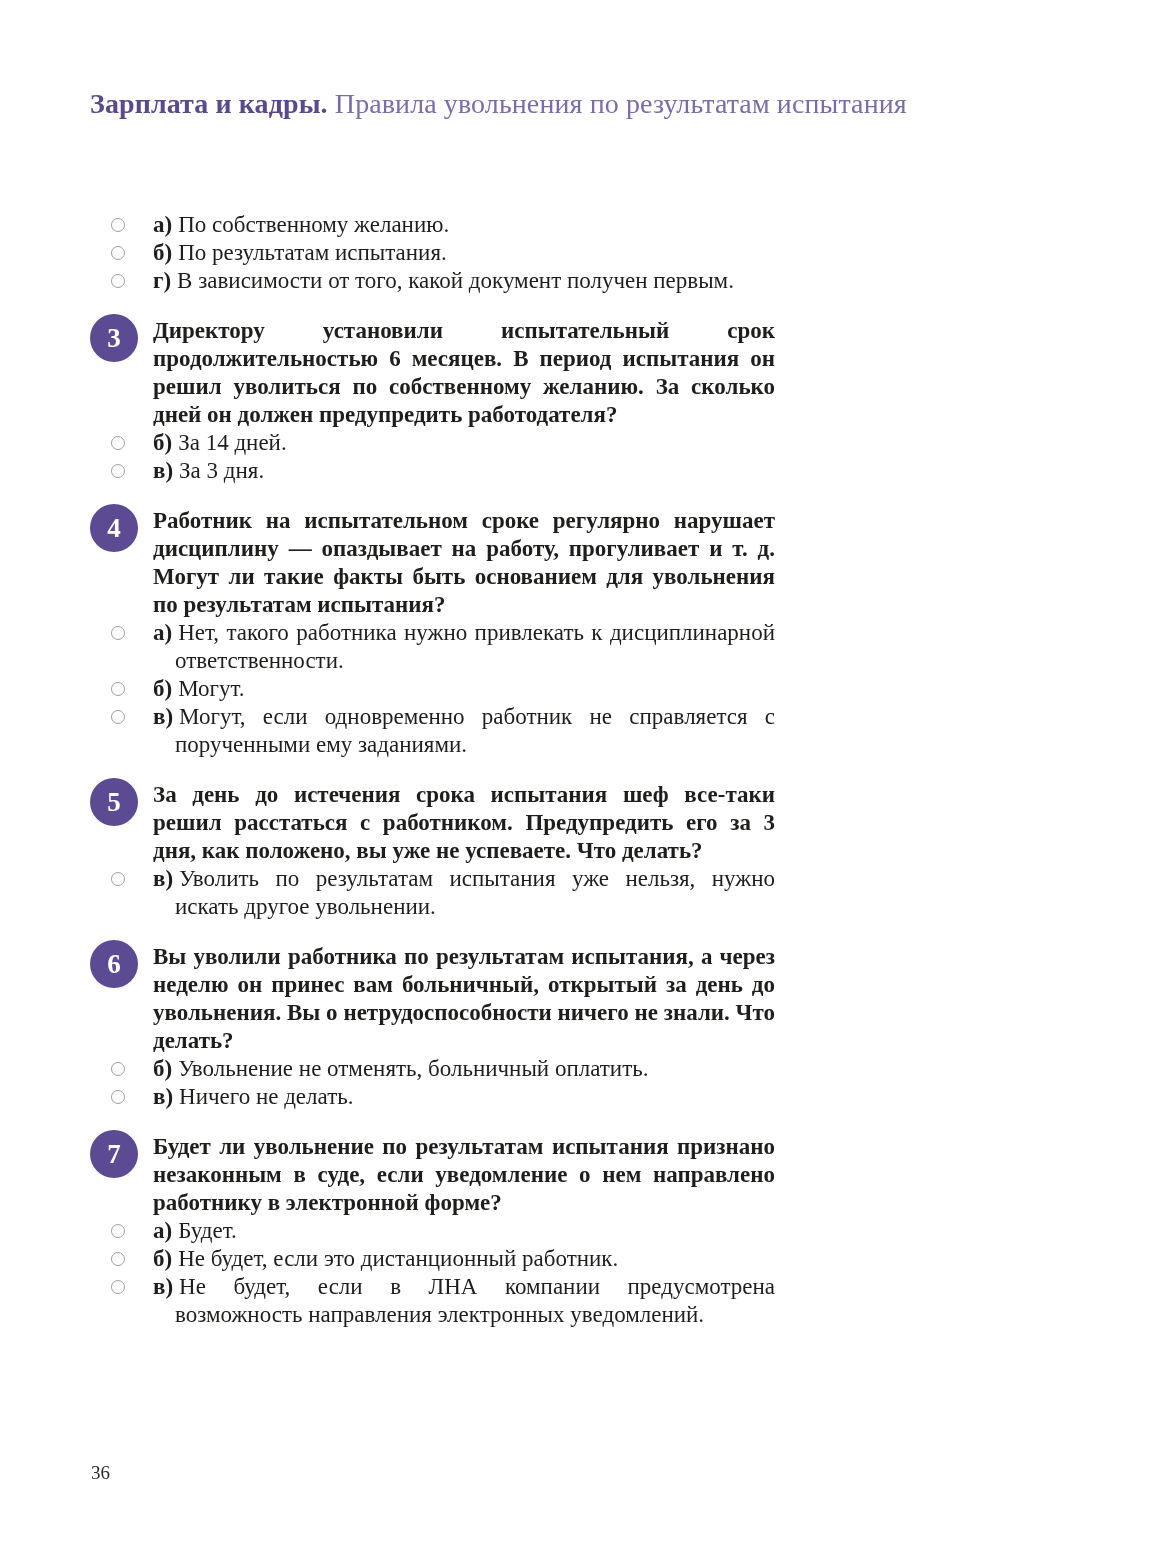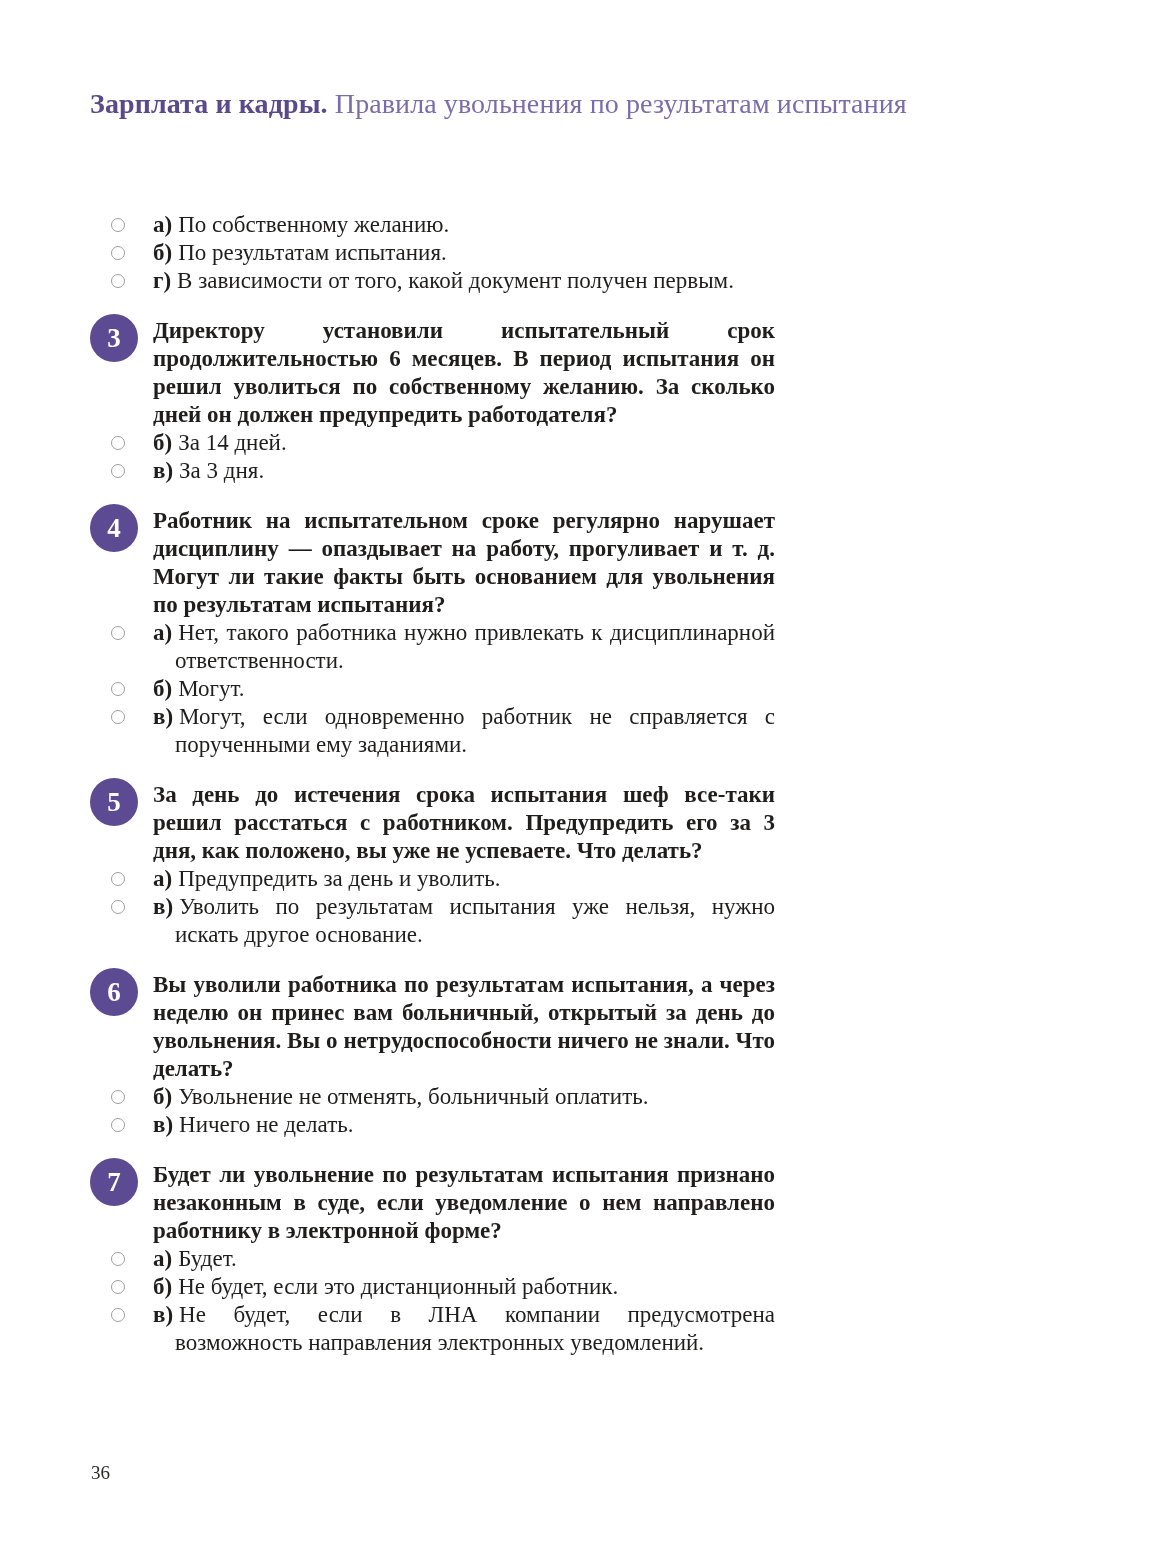--- a/index.html
+++ b/index.html
@@ -116,22 +116,21 @@
     <div class="badge">4</div>
     <p class="q-text">Работник на испытательном сроке регулярно нарушает дисциплину — опаздывает на работу, прогуливает и т. д. Могут ли такие факты быть основанием для увольнения по результатам испытания?</p>
     <div class="option"><span class="radio"></span><span class="letter">а)</span><span>Нет, такого работника нужно привлекать к дисциплинарной ответственности.</span></div>
     <div class="option"><span class="radio"></span><span class="letter">б)</span><span>Могут.</span></div>
     <div class="option"><span class="radio"></span><span class="letter">в)</span><span>Могут, если одновременно работник не справляется с порученными ему заданиями.</span></div>
   </div>
 
   <div class="question-block">
     <div class="badge">5</div>
     <p class="q-text">За день до истечения срока испытания шеф все-таки решил расстаться с работником. Предупредить его за 3 дня, как положено, вы уже не успеваете. Что делать?</p>
-    <div class="option"><span class="radio"></span><span class="letter">а)</span><span>Предупредить за день и уволить.</span></div>
-    <div class="option"><span class="radio"></span><span class="letter">в)</span><span>Уволить по результатам испытания уже нельзя, нужно искать другое основание.</span></div>
+    <div class="option"><span class="radio"></span><span class="letter">в)</span><span>Уволить по результатам испытания уже нельзя, нужно искать другое увольнении.</span></div>
   </div>
 
   <div class="question-block">
     <div class="badge">6</div>
     <p class="q-text">Вы уволили работника по результатам испытания, а через неделю он принес вам больничный, открытый за день до увольнения. Вы о нетрудоспособности ничего не знали. Что делать?</p>
     <div class="option"><span class="radio"></span><span class="letter">б)</span><span>Увольнение не отменять, больничный оплатить.</span></div>
     <div class="option"><span class="radio"></span><span class="letter">в)</span><span>Ничего не делать.</span></div>
   </div>
 
   <div class="question-block">

